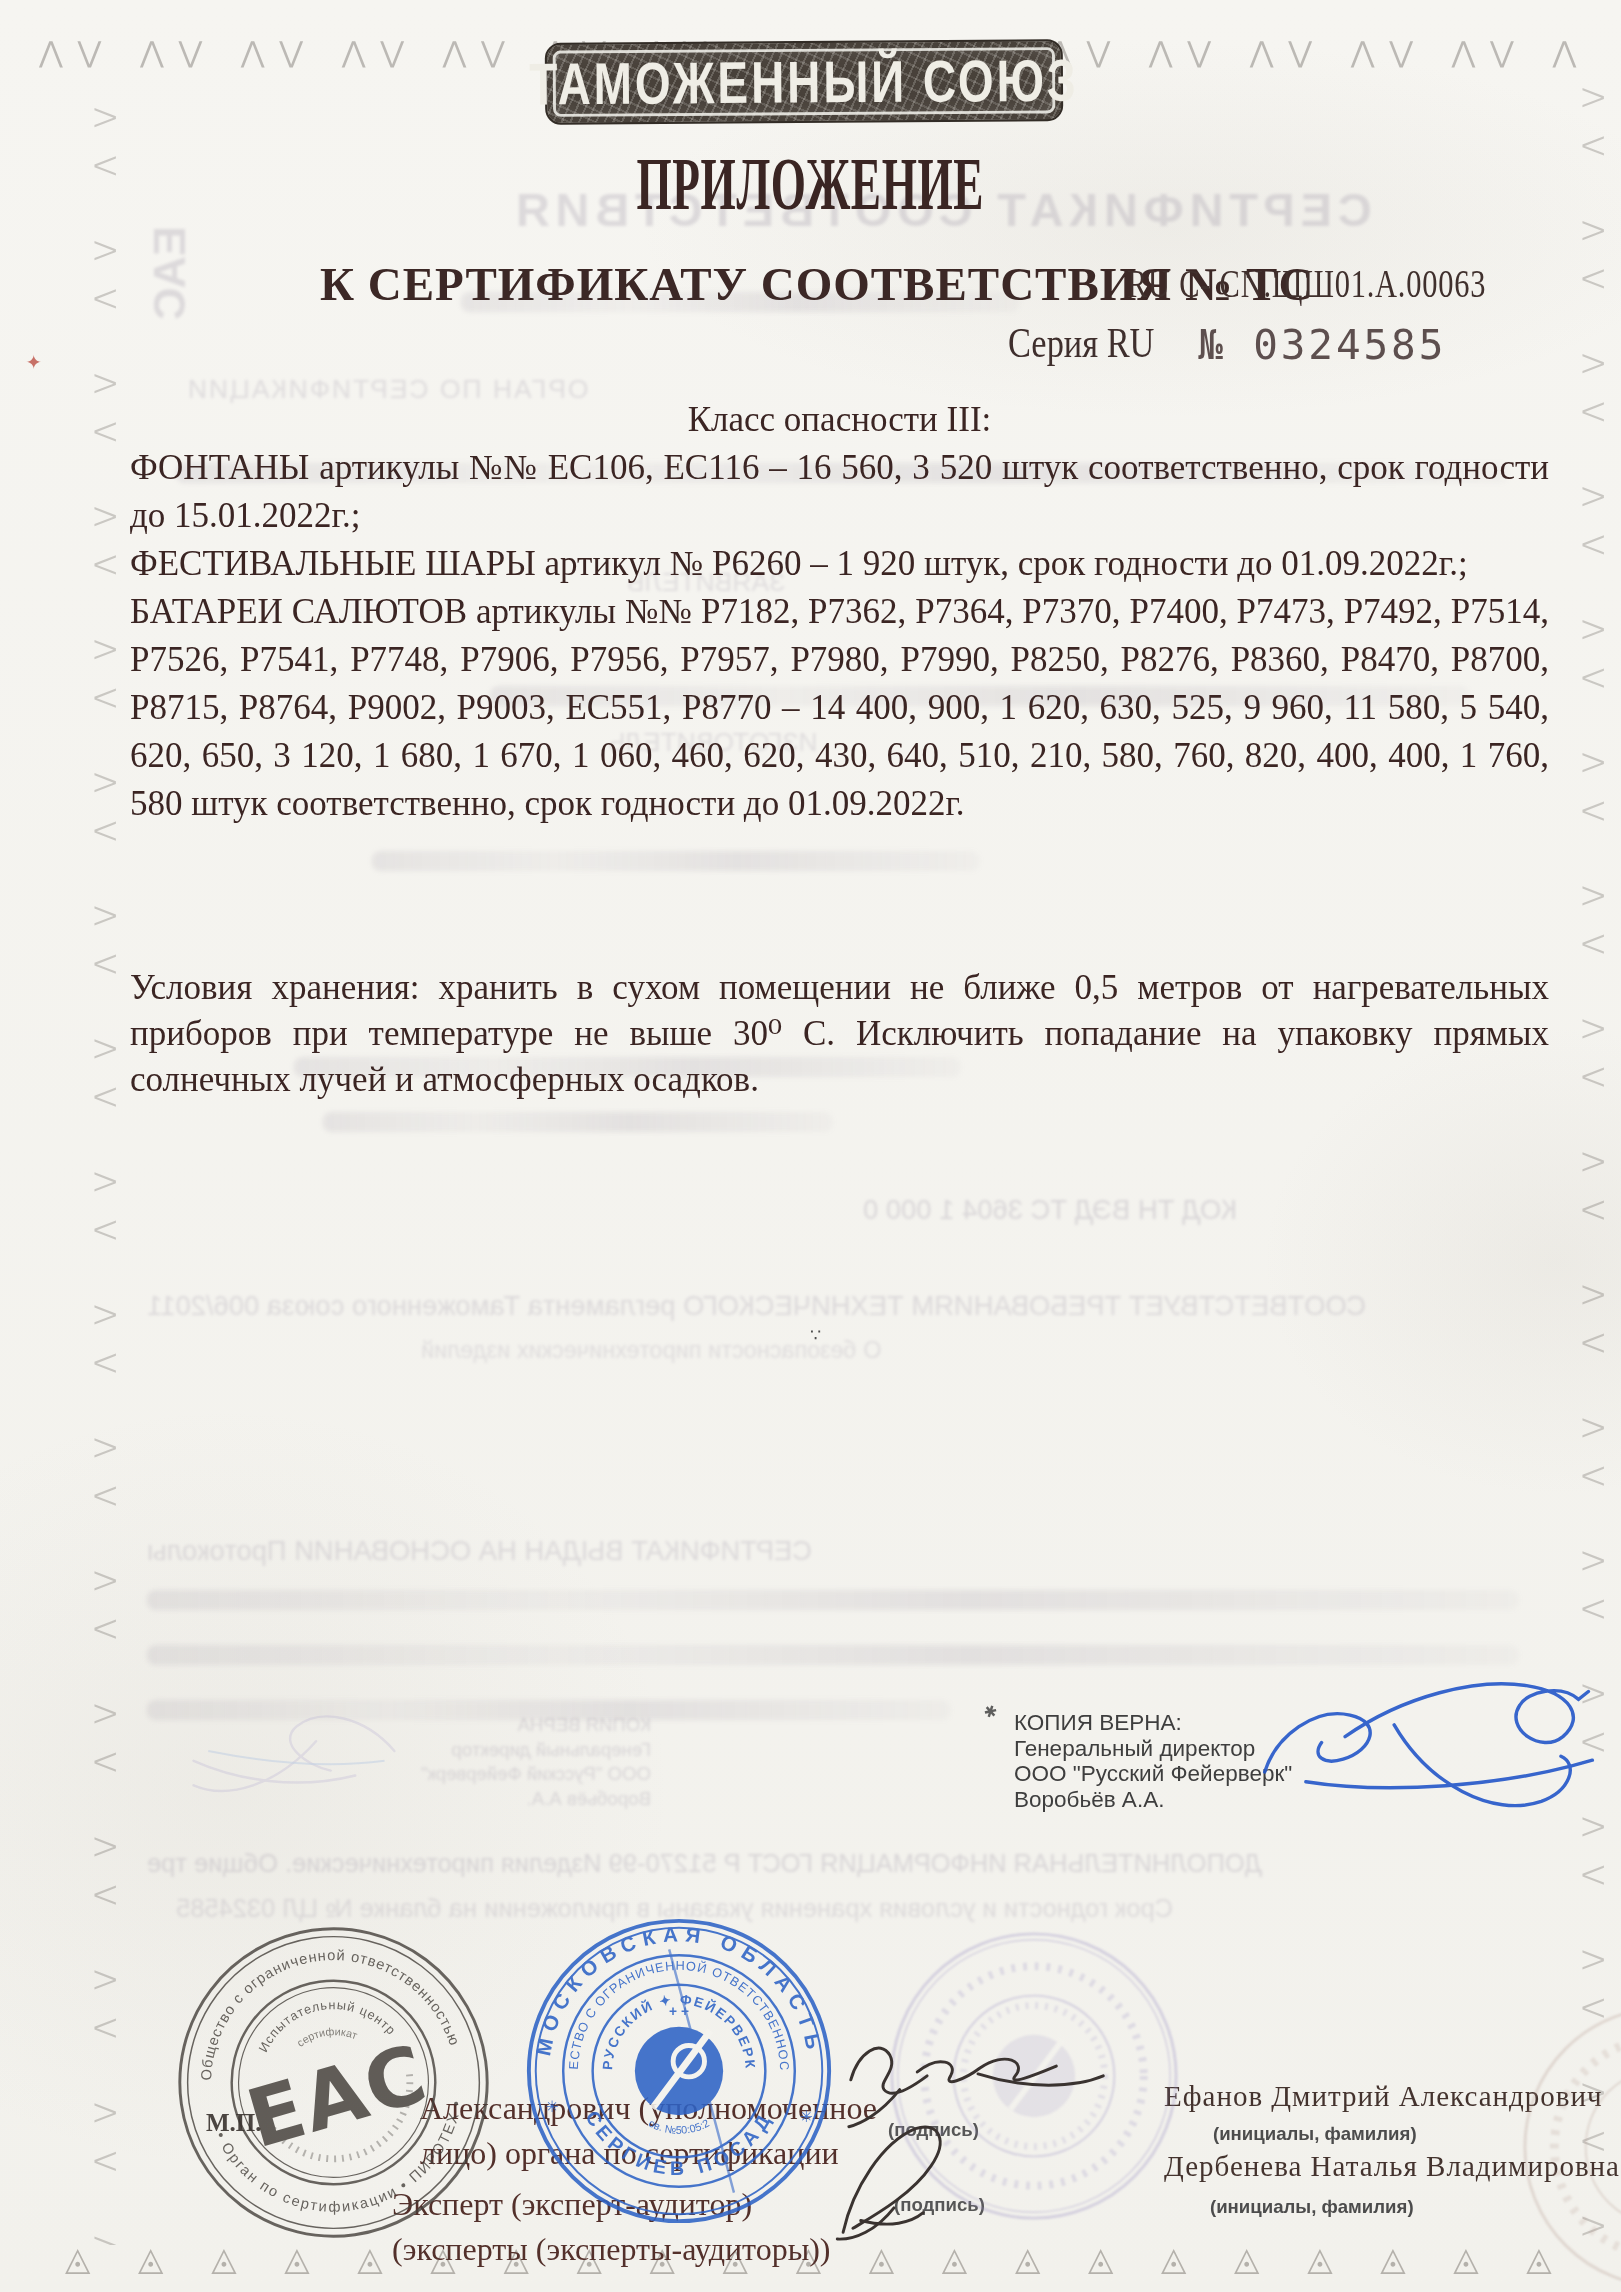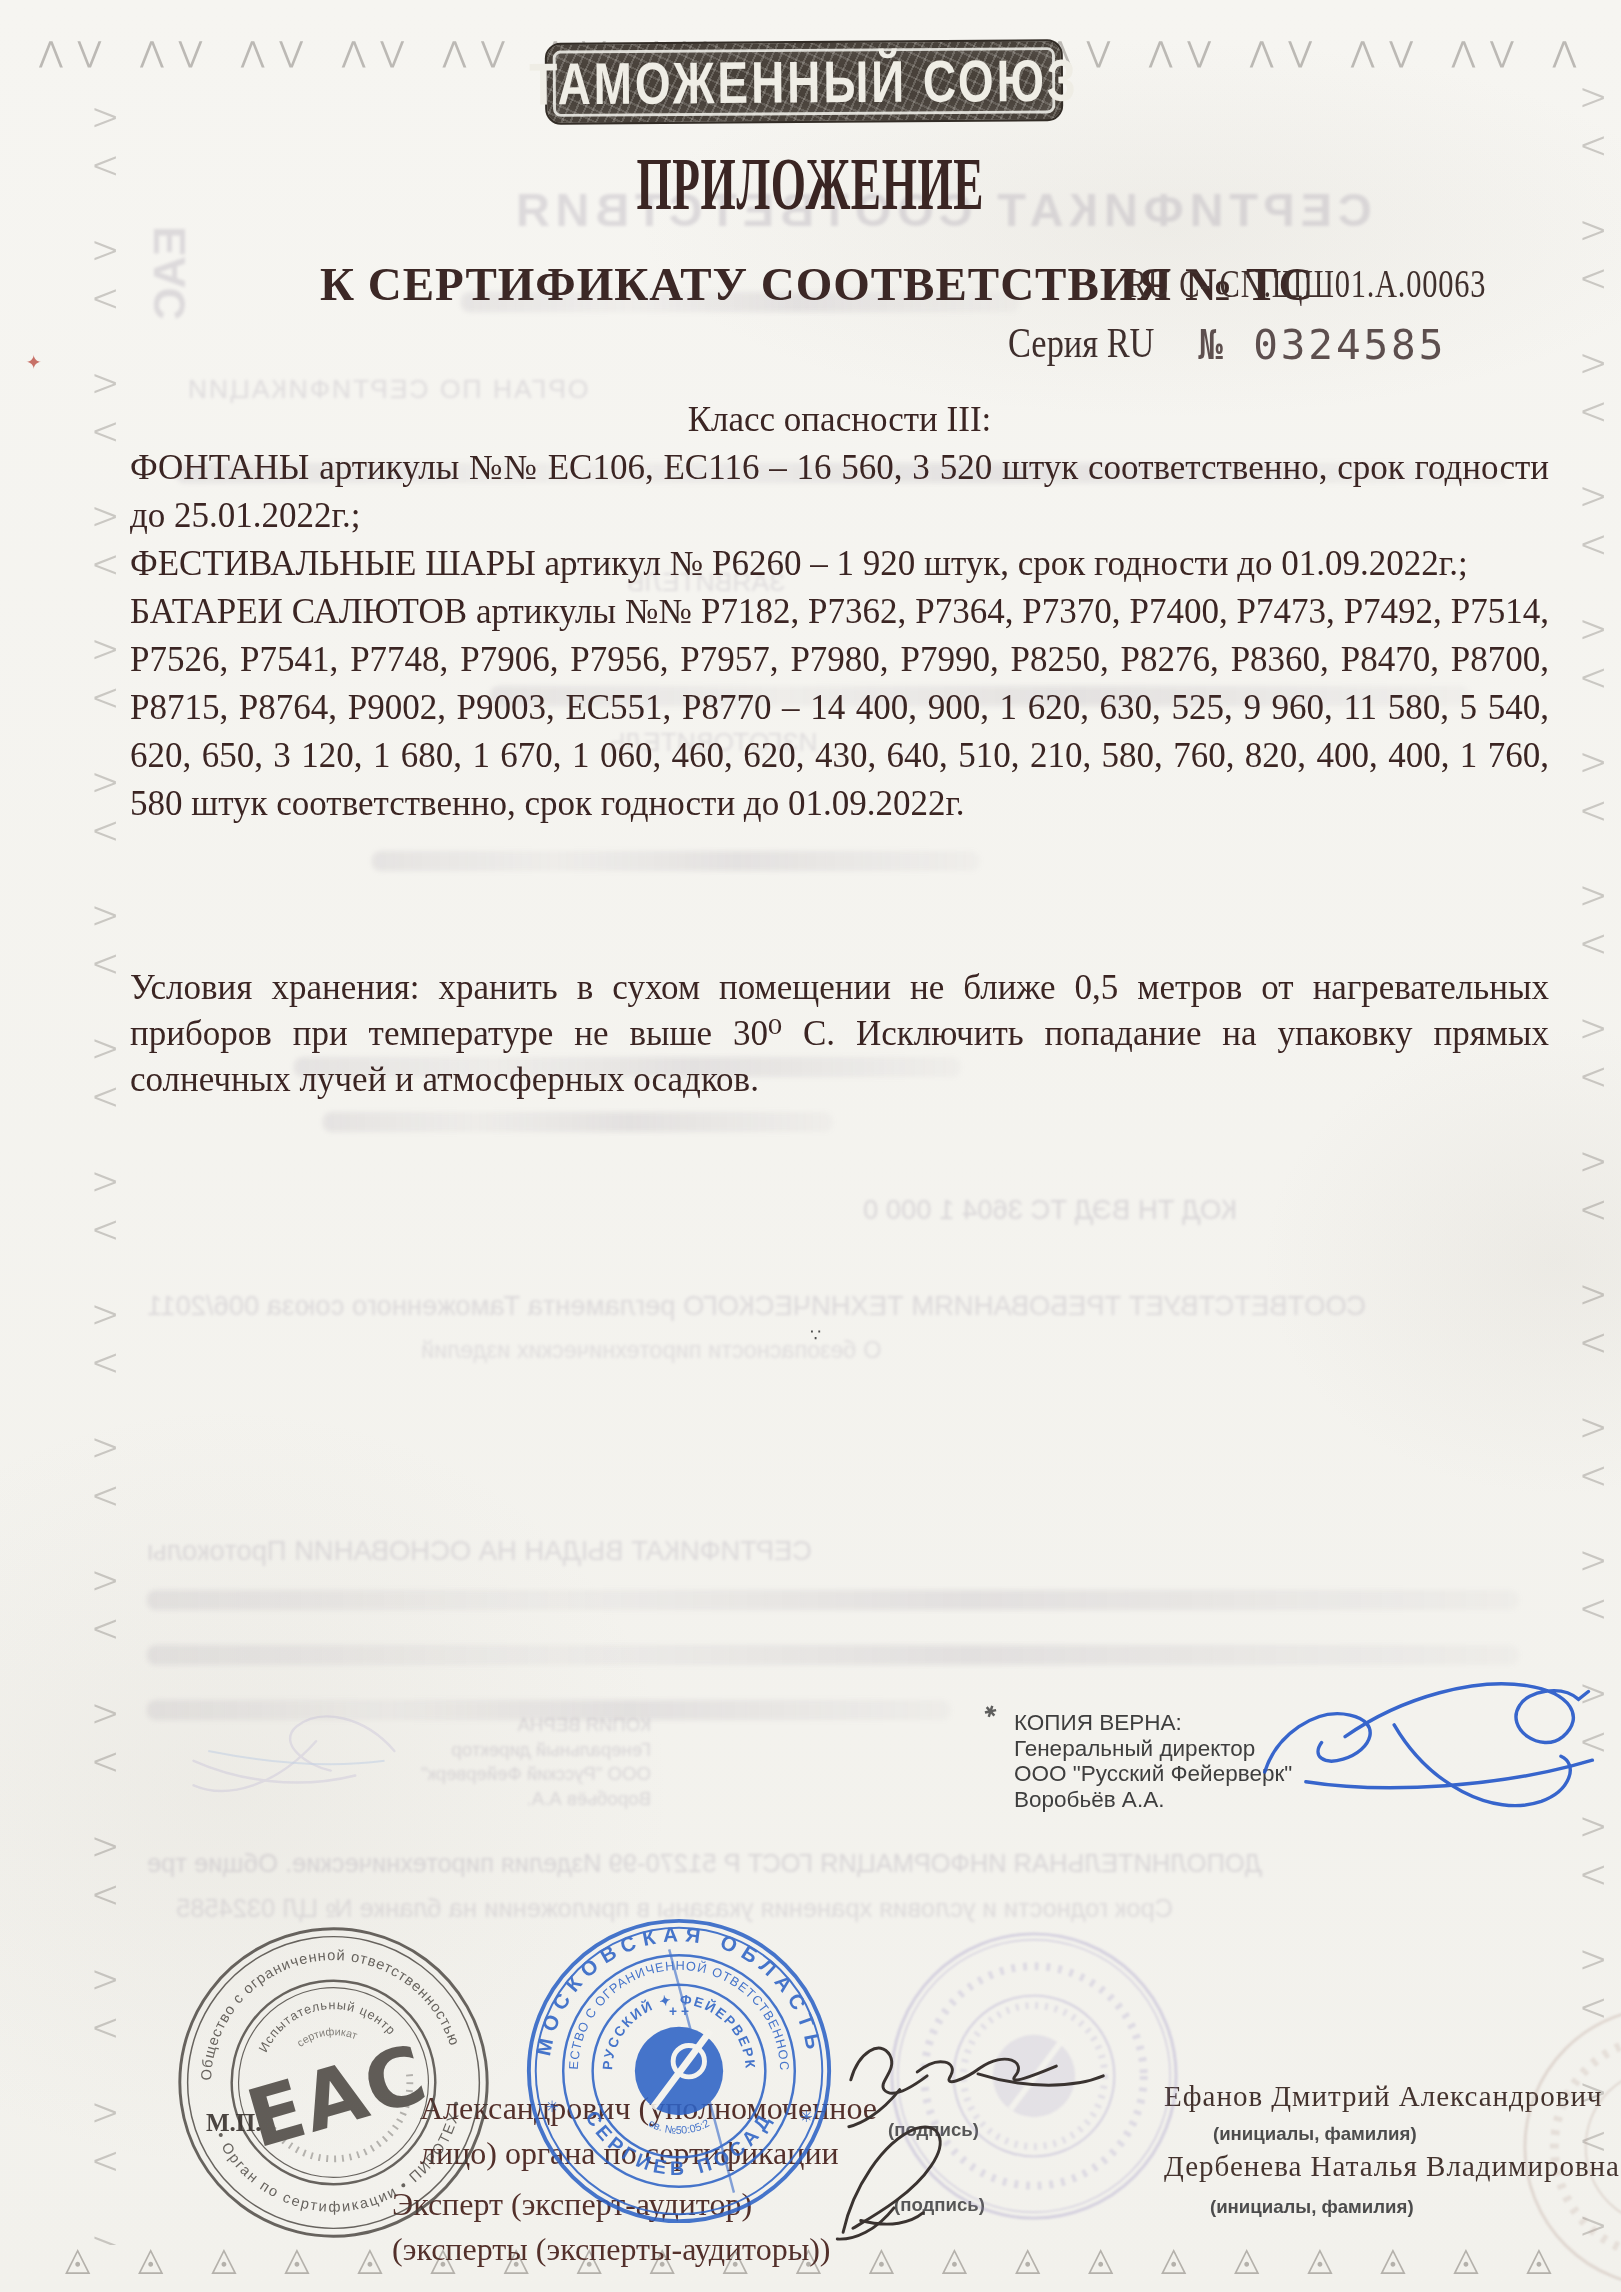--- a/index.html
+++ b/index.html
@@ -116,21 +116,21 @@
   <div class="doc-title">
     <span>ПРИЛОЖЕНИЕ</span>
   </div>
   <div class="subtitle">К СЕРТИФИКАТУ СООТВЕТСТВИЯ  № ТС</div>
   <div class="certnum">RU C- CN.ЩШ01.А.00063</div>
   <div class="series">Серия RU</div>
   <div class="seriesnum">№ 0324585</div>
 
   <div class="bodytext">
     <p class="center">Класс опасности III:</p>
-    <p>ФОНТАНЫ артикулы №№ ЕС106, ЕС116 – 16 560, 3 520 штук соответственно, срок годности до 25.01.2022г.;</p>
+    <p>ФОНТАНЫ артикулы №№ ЕС106, ЕС116 – 16 560, 3 520 штук соответственно, срок годности до 15.01.2022г.;</p>
     <p>ФЕСТИВАЛЬНЫЕ ШАРЫ артикул № Р6260 – 1 920 штук, срок годности до 01.09.2022г.;</p>
     <p>БАТАРЕИ САЛЮТОВ артикулы №№ Р7182, Р7362, Р7364, Р7370, Р7400, Р7473, Р7492, Р7514, Р7526, Р7541, Р7748, Р7906, Р7956, Р7957, Р7980, Р7990, Р8250, Р8276, Р8360, Р8470, Р8700, Р8715, Р8764, Р9002, Р9003, ЕС551, Р8770 – 14 400, 900, 1 620, 630, 525, 9 960, 11 580, 5 540, 620, 650, 3 120, 1 680, 1 670, 1 060, 460, 620, 430, 640, 510, 210, 580, 760, 820, 400, 400, 1 760, 580 штук соответственно, срок годности до 01.09.2022г.</p>
   </div>
   <div class="storage">Условия хранения: хранить в сухом помещении не ближе 0,5 метров от нагревательных приборов при температуре не выше 30⁰ С. Исключить попадание на упаковку прямых солнечных лучей и атмосферных осадков.</div>
 
   <div class="mark" style="left:810px; top:1325px; font-size:17.6px; color:#2e2e2e; opacity:.85;">∵</div>
   <div class="mark" style="left:984px; top:1702px; font-size:15.7px; color:#3a3a3a; opacity:.8; transform:rotate(18deg);">✱</div>
   <div class="mark" style="left:25.5px; top:351px; font-size:19.6px; color:#b8453a; opacity:.75;">✦</div>
 
   <div class="copyblock">

